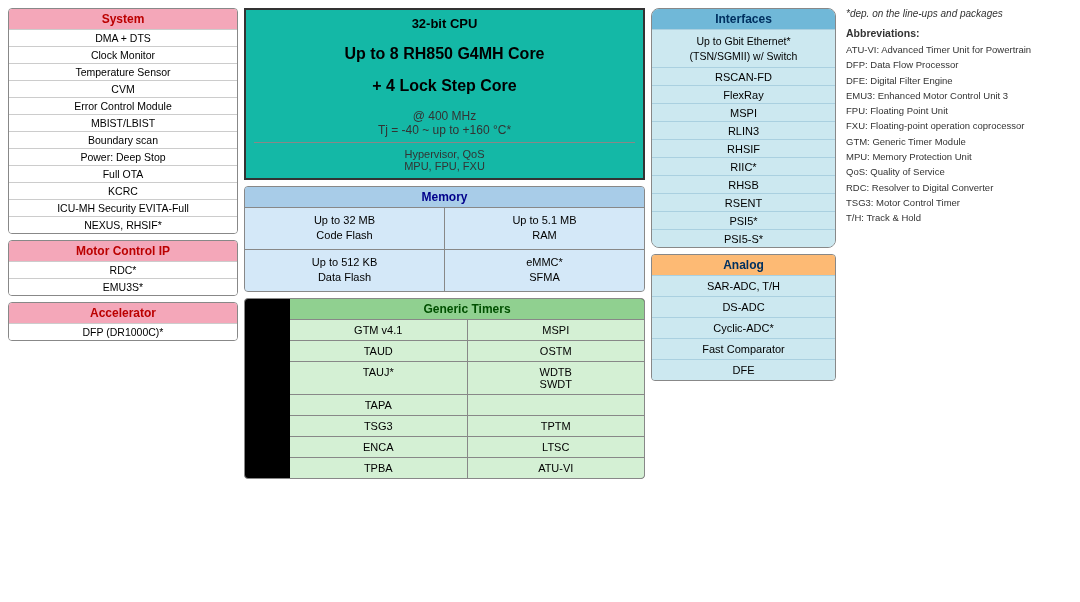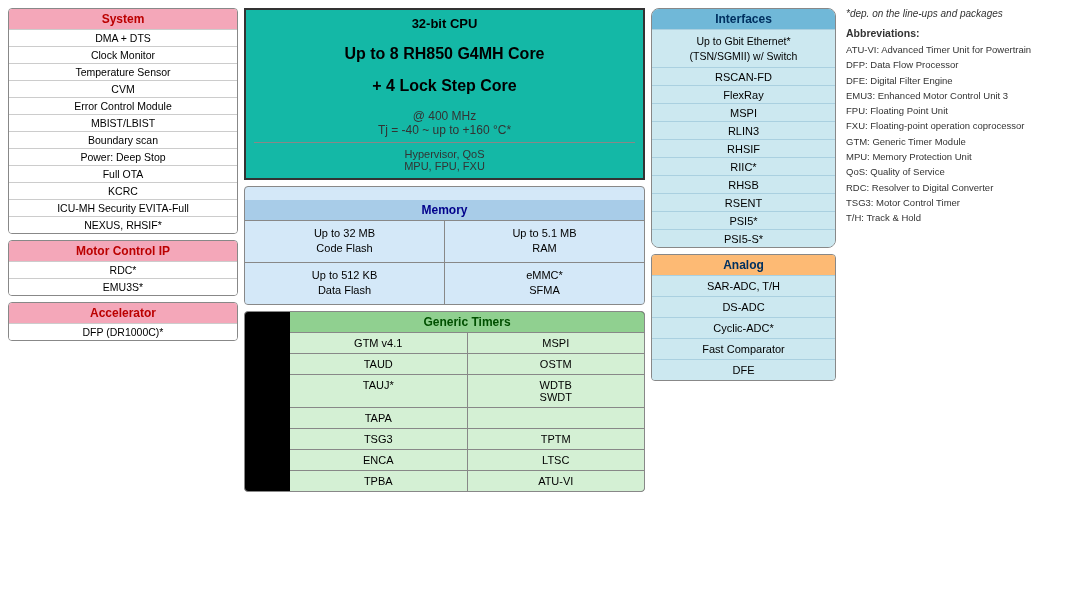--- a/index.html
+++ b/index.html
@@ -96,21 +96,20 @@
       overflow: hidden;
       background: #d4e8f8;
     }
     .memory-header {
       background: #a8cce8;
       text-align: center;
       font-weight: bold;
       font-size: 12px;
       padding: 3px;
       color: #00008b;
-      margin-top: 13px;
     }
     .memory-grid {
       display: grid;
       grid-template-columns: 1fr 1fr;
       gap: 1px;
       background: #888;
       border-top: 1px solid #888;
     }
     .memory-cell {
       background: #d4e8f8;

